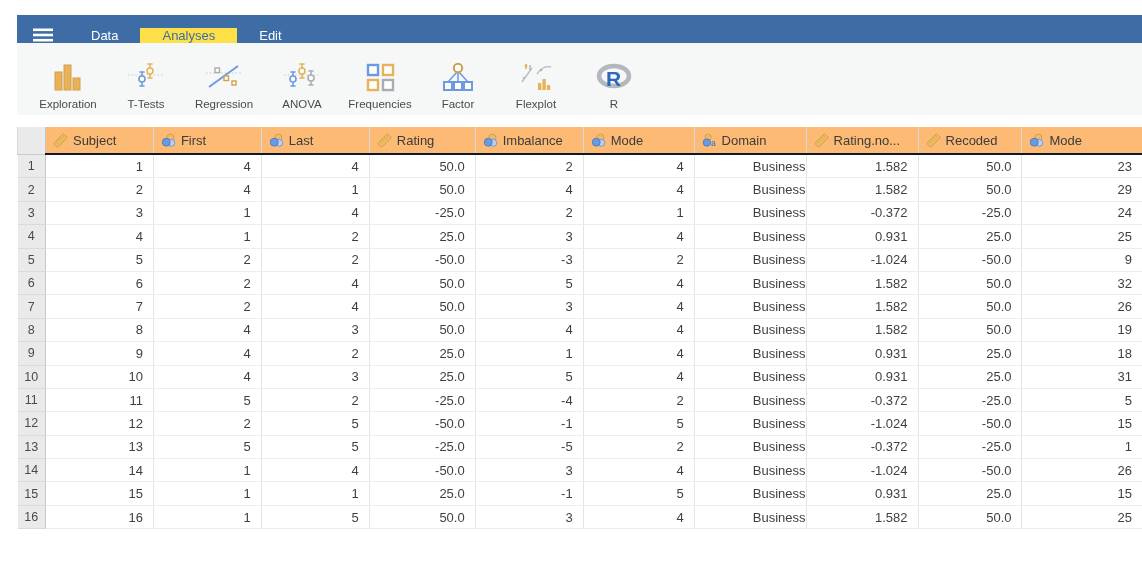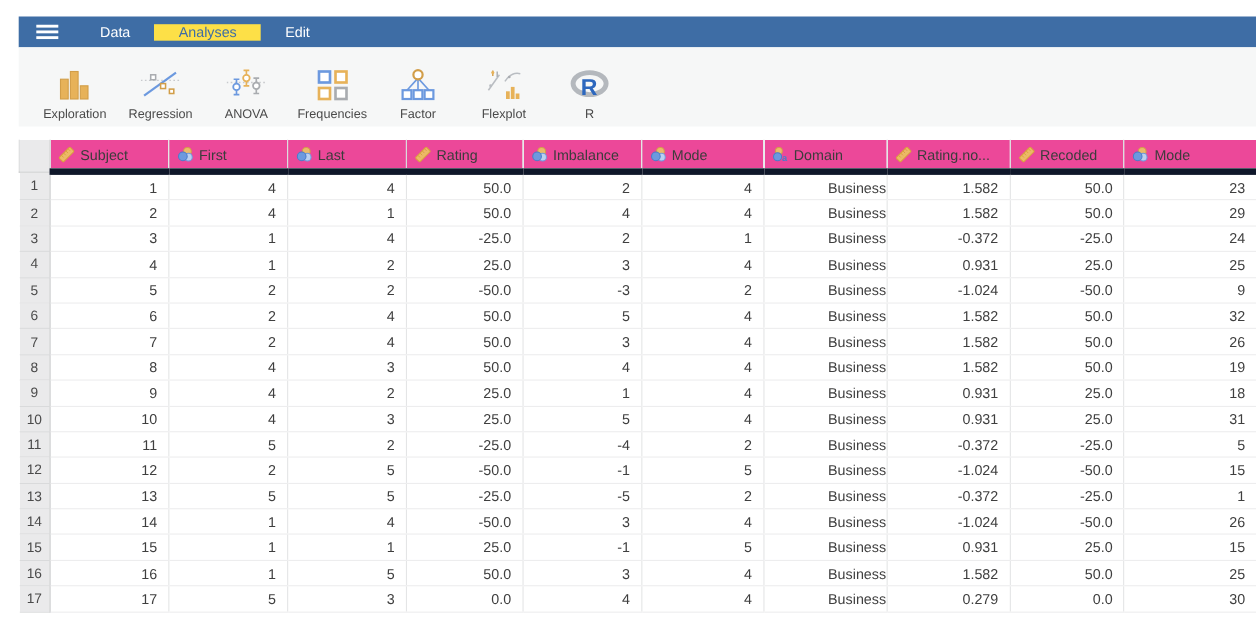--- a/index.html
+++ b/index.html
@@ -1,35 +1,35 @@
 <!DOCTYPE html>
 <html><head>
 <meta charset="utf-8">
 <style>
   html,body{margin:0;padding:0;background:#fff;}
   body{width:1142px;height:568px;position:relative;font-family:"Liberation Sans",sans-serif;overflow:hidden;}
   .app{position:absolute;left:17px;top:15px;width:1125px;}
 
   
-  .topbar{height:28px;background:#3e6da5;display:flex;align-items:center;}
+  .topbar{height:28px;background:#3e6da5;display:flex;align-items:flex-end;}
   .menu-btn{width:52px;display:flex;align-items:center;justify-content:center;cursor:pointer;}
   .tab{padding:0 22px;display:flex;align-items:center;font-size:13px;color:#fff;cursor:pointer;}
   .tab.active{background:#fde047;color:#3e6da5;}
 
   
   .ribbon{height:72px;background:#f6f7f7;display:flex;align-items:flex-start;padding-left:12px;}
   .ribbon-item{width:78px;height:64px;margin-top:4px;display:flex;flex-direction:column;align-items:center;justify-content:flex-end;cursor:pointer;border-radius:3px;}
   .ribbon-item .ricon{height:36px;display:flex;align-items:center;justify-content:center;}
   .ribbon-item .rlabel{font-size:11.5px;color:#4a4a4a;margin-top:3px;line-height:13px;}
 
   
   .grid-wrap{position:absolute;left:17px;top:127px;}
   table.grid{border-collapse:collapse;table-layout:fixed;}
   table.grid td,table.grid th{padding:0;font-weight:normal;overflow:hidden;white-space:nowrap;}
-  th.colhead{height:26px;background:#ec4899;border-bottom:6px solid #0f172a;border-left:1px solid #d9dadb;font-size:13px;color:#3c3c3c;text-align:left;vertical-align:middle;cursor:pointer;}
+  th.colhead{height:26px;background:#fdba74;border-bottom:2px solid #0f172a;border-left:1px solid #d9dadb;font-size:13px;color:#3c3c3c;text-align:left;vertical-align:middle;cursor:pointer;}
   th.corner{background:#eaeaeb;border-bottom:1px solid #c9cacb;border-right:1px solid #c6c7c8;}
   .headcell{display:flex;align-items:center;gap:5px;padding-left:7px;}
   td.rownum{background:#eaeaeb;color:#4a4a4a;font-size:12.5px;text-align:center;border-bottom:1px solid #d9dadb;border-right:1px solid #c6c7c8;cursor:pointer;}
   td.cell{height:22.4px;font-size:13px;color:#3f3f3f;border-bottom:1px solid #ededee;border-left:1px solid #e4e5e6;background:#fff;cursor:cell;}
   td.cell.num{text-align:right;padding-right:10px;}
   td.cell.txt{text-align:right;padding-left:8px;}
   svg{display:block;}
 </style>
 </head>
 <body>
@@ -58,20 +58,36 @@
             <rect x="2" y="10" width="7" height="18" fill="#e7b259" stroke="#d29e49"></rect>
             <rect x="11" y="3" width="7" height="25" fill="#e7b259" stroke="#d29e49"></rect>
             <rect x="20" y="16" width="7" height="12" fill="#e7b259" stroke="#d29e49"></rect>
           </svg>
         </div>
         <div class="rlabel">Exploration</div>
       </div>
       <div class="ribbon-item">
         <div class="ricon">
           <svg width="36" height="30" viewBox="0 0 36 30">
+            <line x1="0" y1="13" x2="36" y2="13" stroke="#c8cacd" stroke-width="1.2" stroke-dasharray="1.5,2.2"></line>
+            <line x1="14" y1="10" x2="14" y2="24" stroke="#6c99df" stroke-width="1.5"></line>
+            <line x1="11.4" y1="10" x2="16.6" y2="10" stroke="#6c99df" stroke-width="1.5"></line>
+            <line x1="11.4" y1="24" x2="16.6" y2="24" stroke="#6c99df" stroke-width="1.5"></line>
+            <circle cx="14" cy="17" r="3" fill="#fff" stroke="#6c99df" stroke-width="1.6"></circle>
+            <line x1="22" y1="2" x2="22" y2="16" stroke="#e7b259" stroke-width="1.5"></line>
+            <line x1="19.4" y1="2" x2="24.6" y2="2" stroke="#e7b259" stroke-width="1.5"></line>
+            <line x1="19.4" y1="16" x2="24.6" y2="16" stroke="#e7b259" stroke-width="1.5"></line>
+            <circle cx="22" cy="9" r="3" fill="#fff" stroke="#e7b259" stroke-width="1.6"></circle>
+          </svg>
+        </div>
+        <div class="rlabel">T-Tests</div>
+      </div>
+      <div class="ribbon-item">
+        <div class="ricon">
+          <svg width="36" height="30" viewBox="0 0 36 30">
             <line x1="0" y1="11" x2="36" y2="11" stroke="#c8cacd" stroke-width="1.2" stroke-dasharray="1.5,2.2"></line>
             <line x1="3" y1="25" x2="32" y2="4" stroke="#6c99df" stroke-width="2"></line>
             <rect x="9" y="6" width="4.5" height="4.5" fill="#fff" stroke="#a9acb0" stroke-width="1.4"></rect>
             <rect x="18" y="14" width="4.5" height="4.5" fill="#fff" stroke="#d29e49" stroke-width="1.4"></rect>
             <rect x="26" y="19" width="4" height="4" fill="#fff" stroke="#d29e49" stroke-width="1.4"></rect>
           </svg>
         </div>
         <div class="rlabel">Regression</div>
       </div>
       <div class="ribbon-item">
@@ -506,28 +522,15 @@
           <td class="cell num">1</td>
           <td class="cell num">5</td>
           <td class="cell num">50.0</td>
           <td class="cell num">3</td>
           <td class="cell num">4</td>
           <td class="cell txt">Business</td>
           <td class="cell num">1.582</td>
           <td class="cell num">50.0</td>
           <td class="cell num">25</td>
         </tr>
-        <tr>
-          <td class="rownum">17</td>
-          <td class="cell num">17</td>
-          <td class="cell num">5</td>
-          <td class="cell num">3</td>
-          <td class="cell num">0.0</td>
-          <td class="cell num">4</td>
-          <td class="cell num">4</td>
-          <td class="cell txt">Business</td>
-          <td class="cell num">0.279</td>
-          <td class="cell num">0.0</td>
-          <td class="cell num">30</td>
-        </tr>
       </tbody>
     </table>
 </div>
 
 </body></html>

